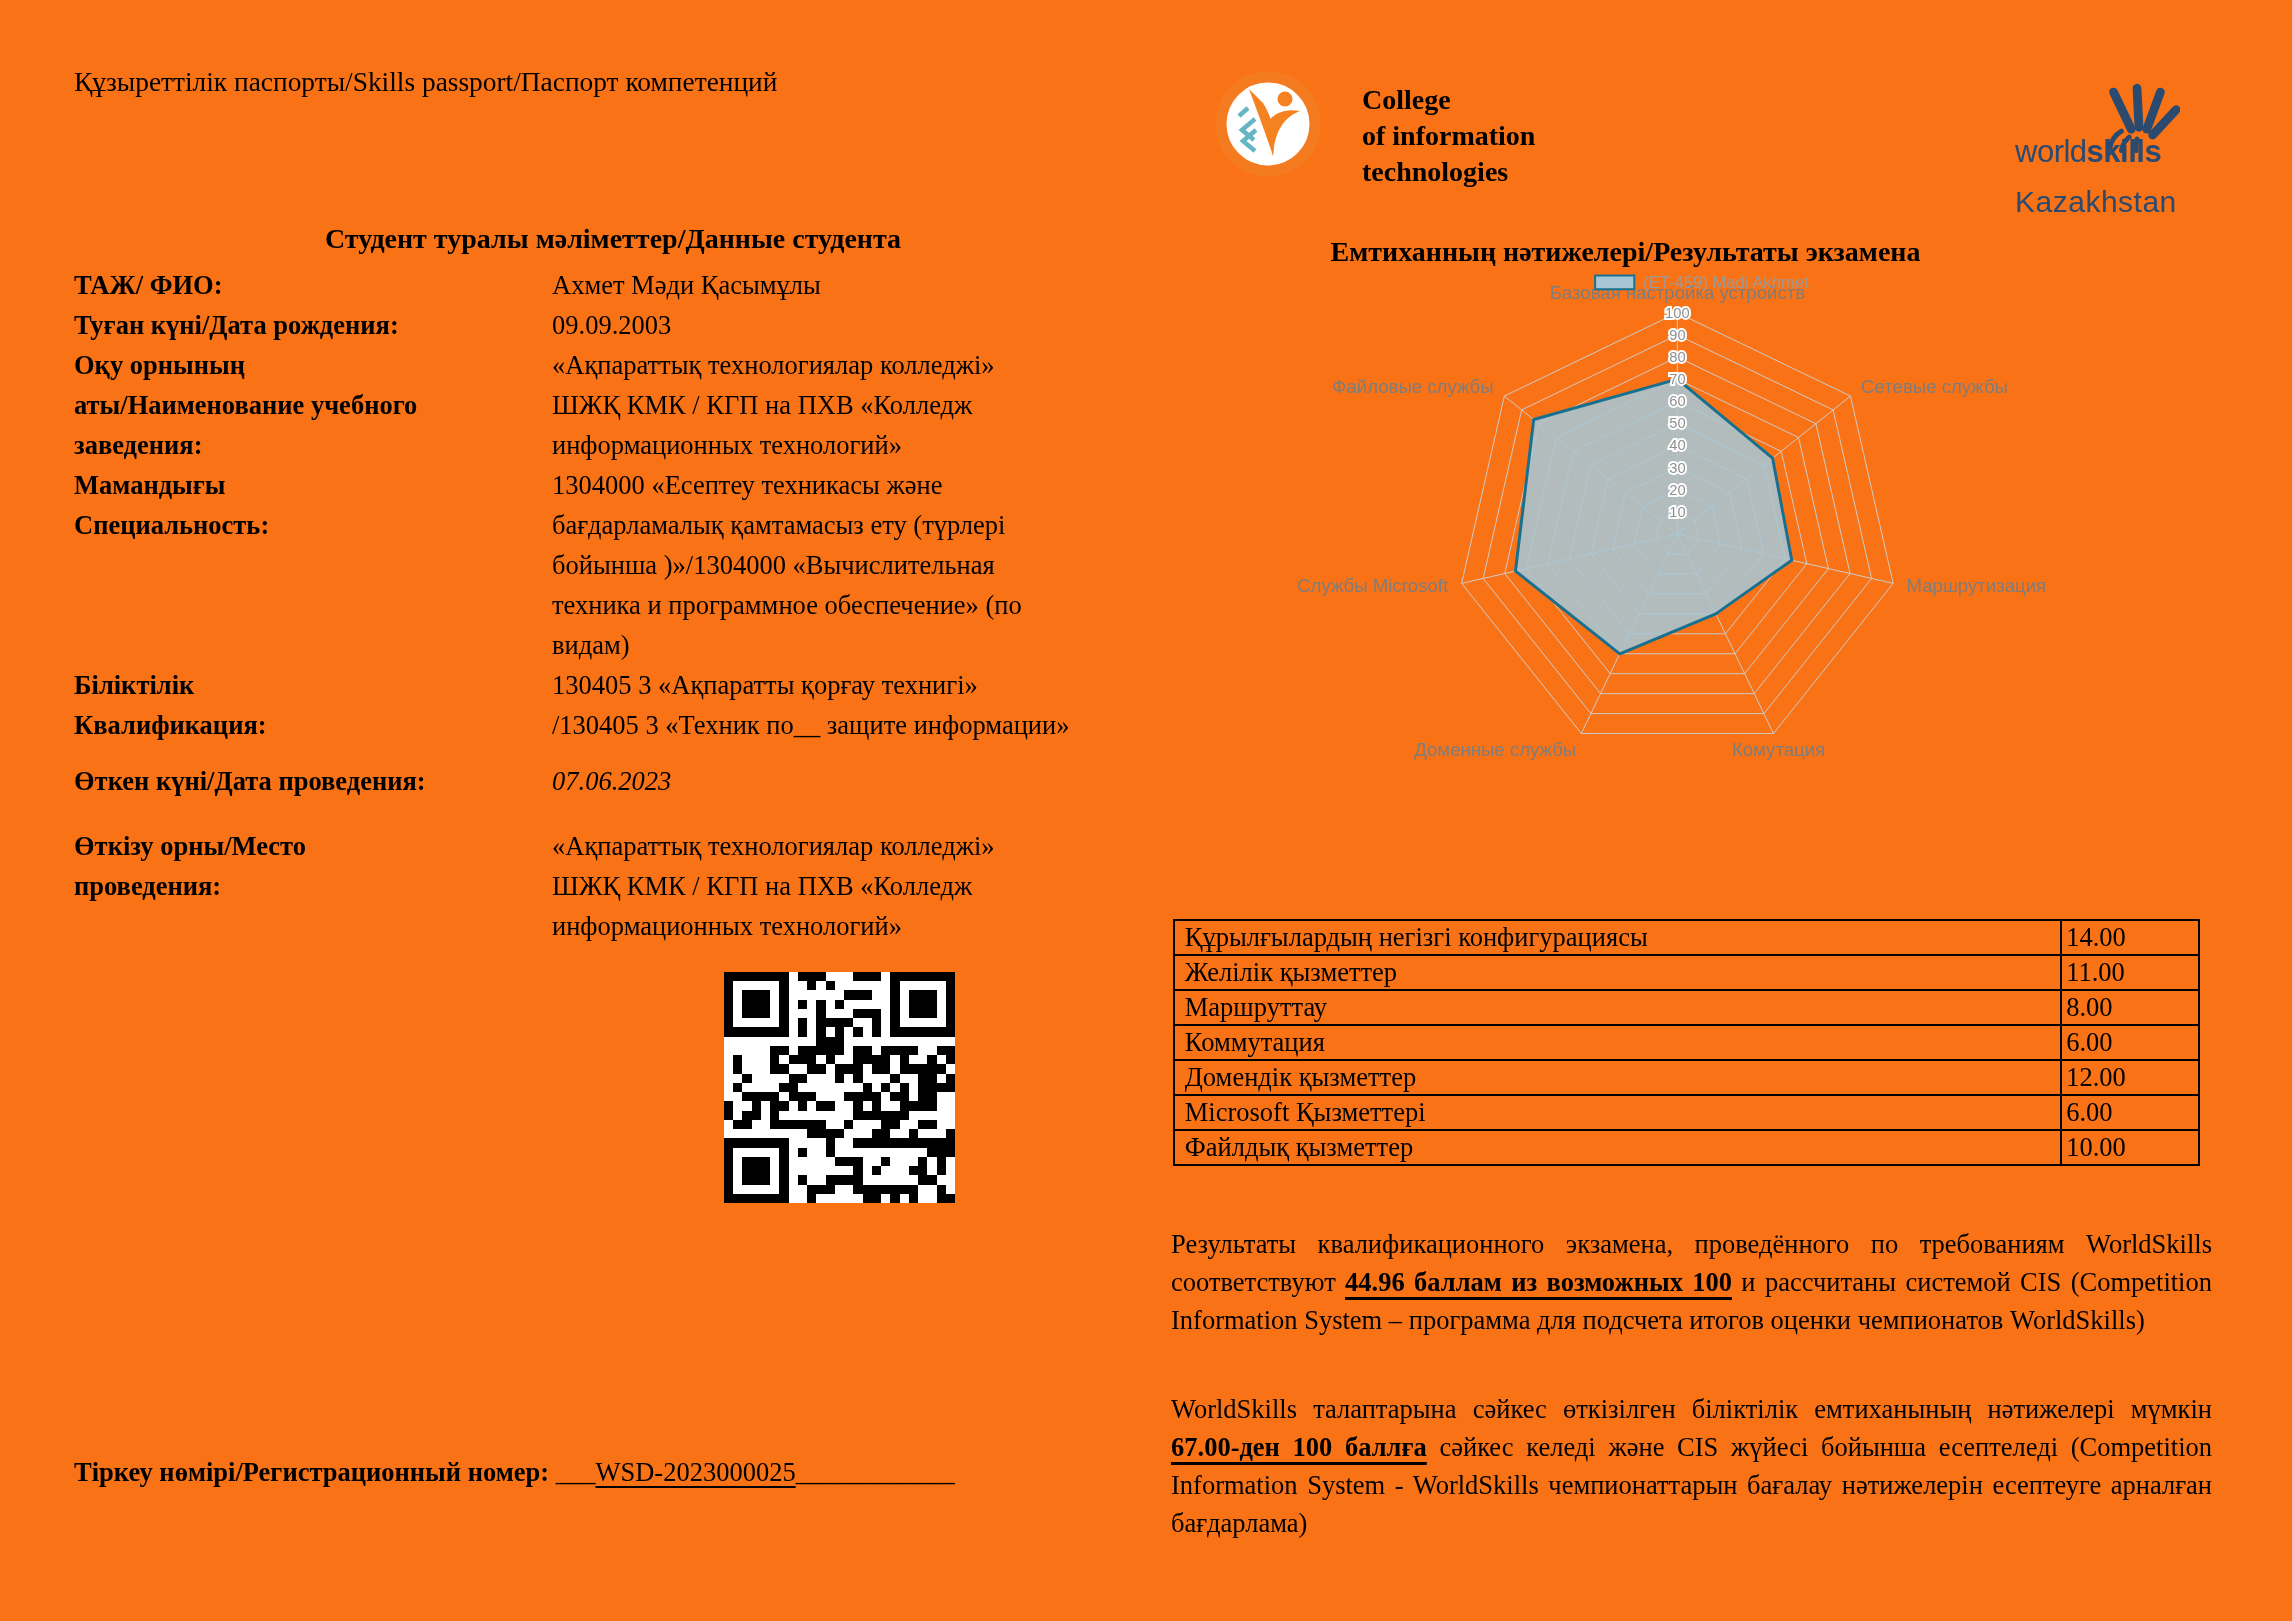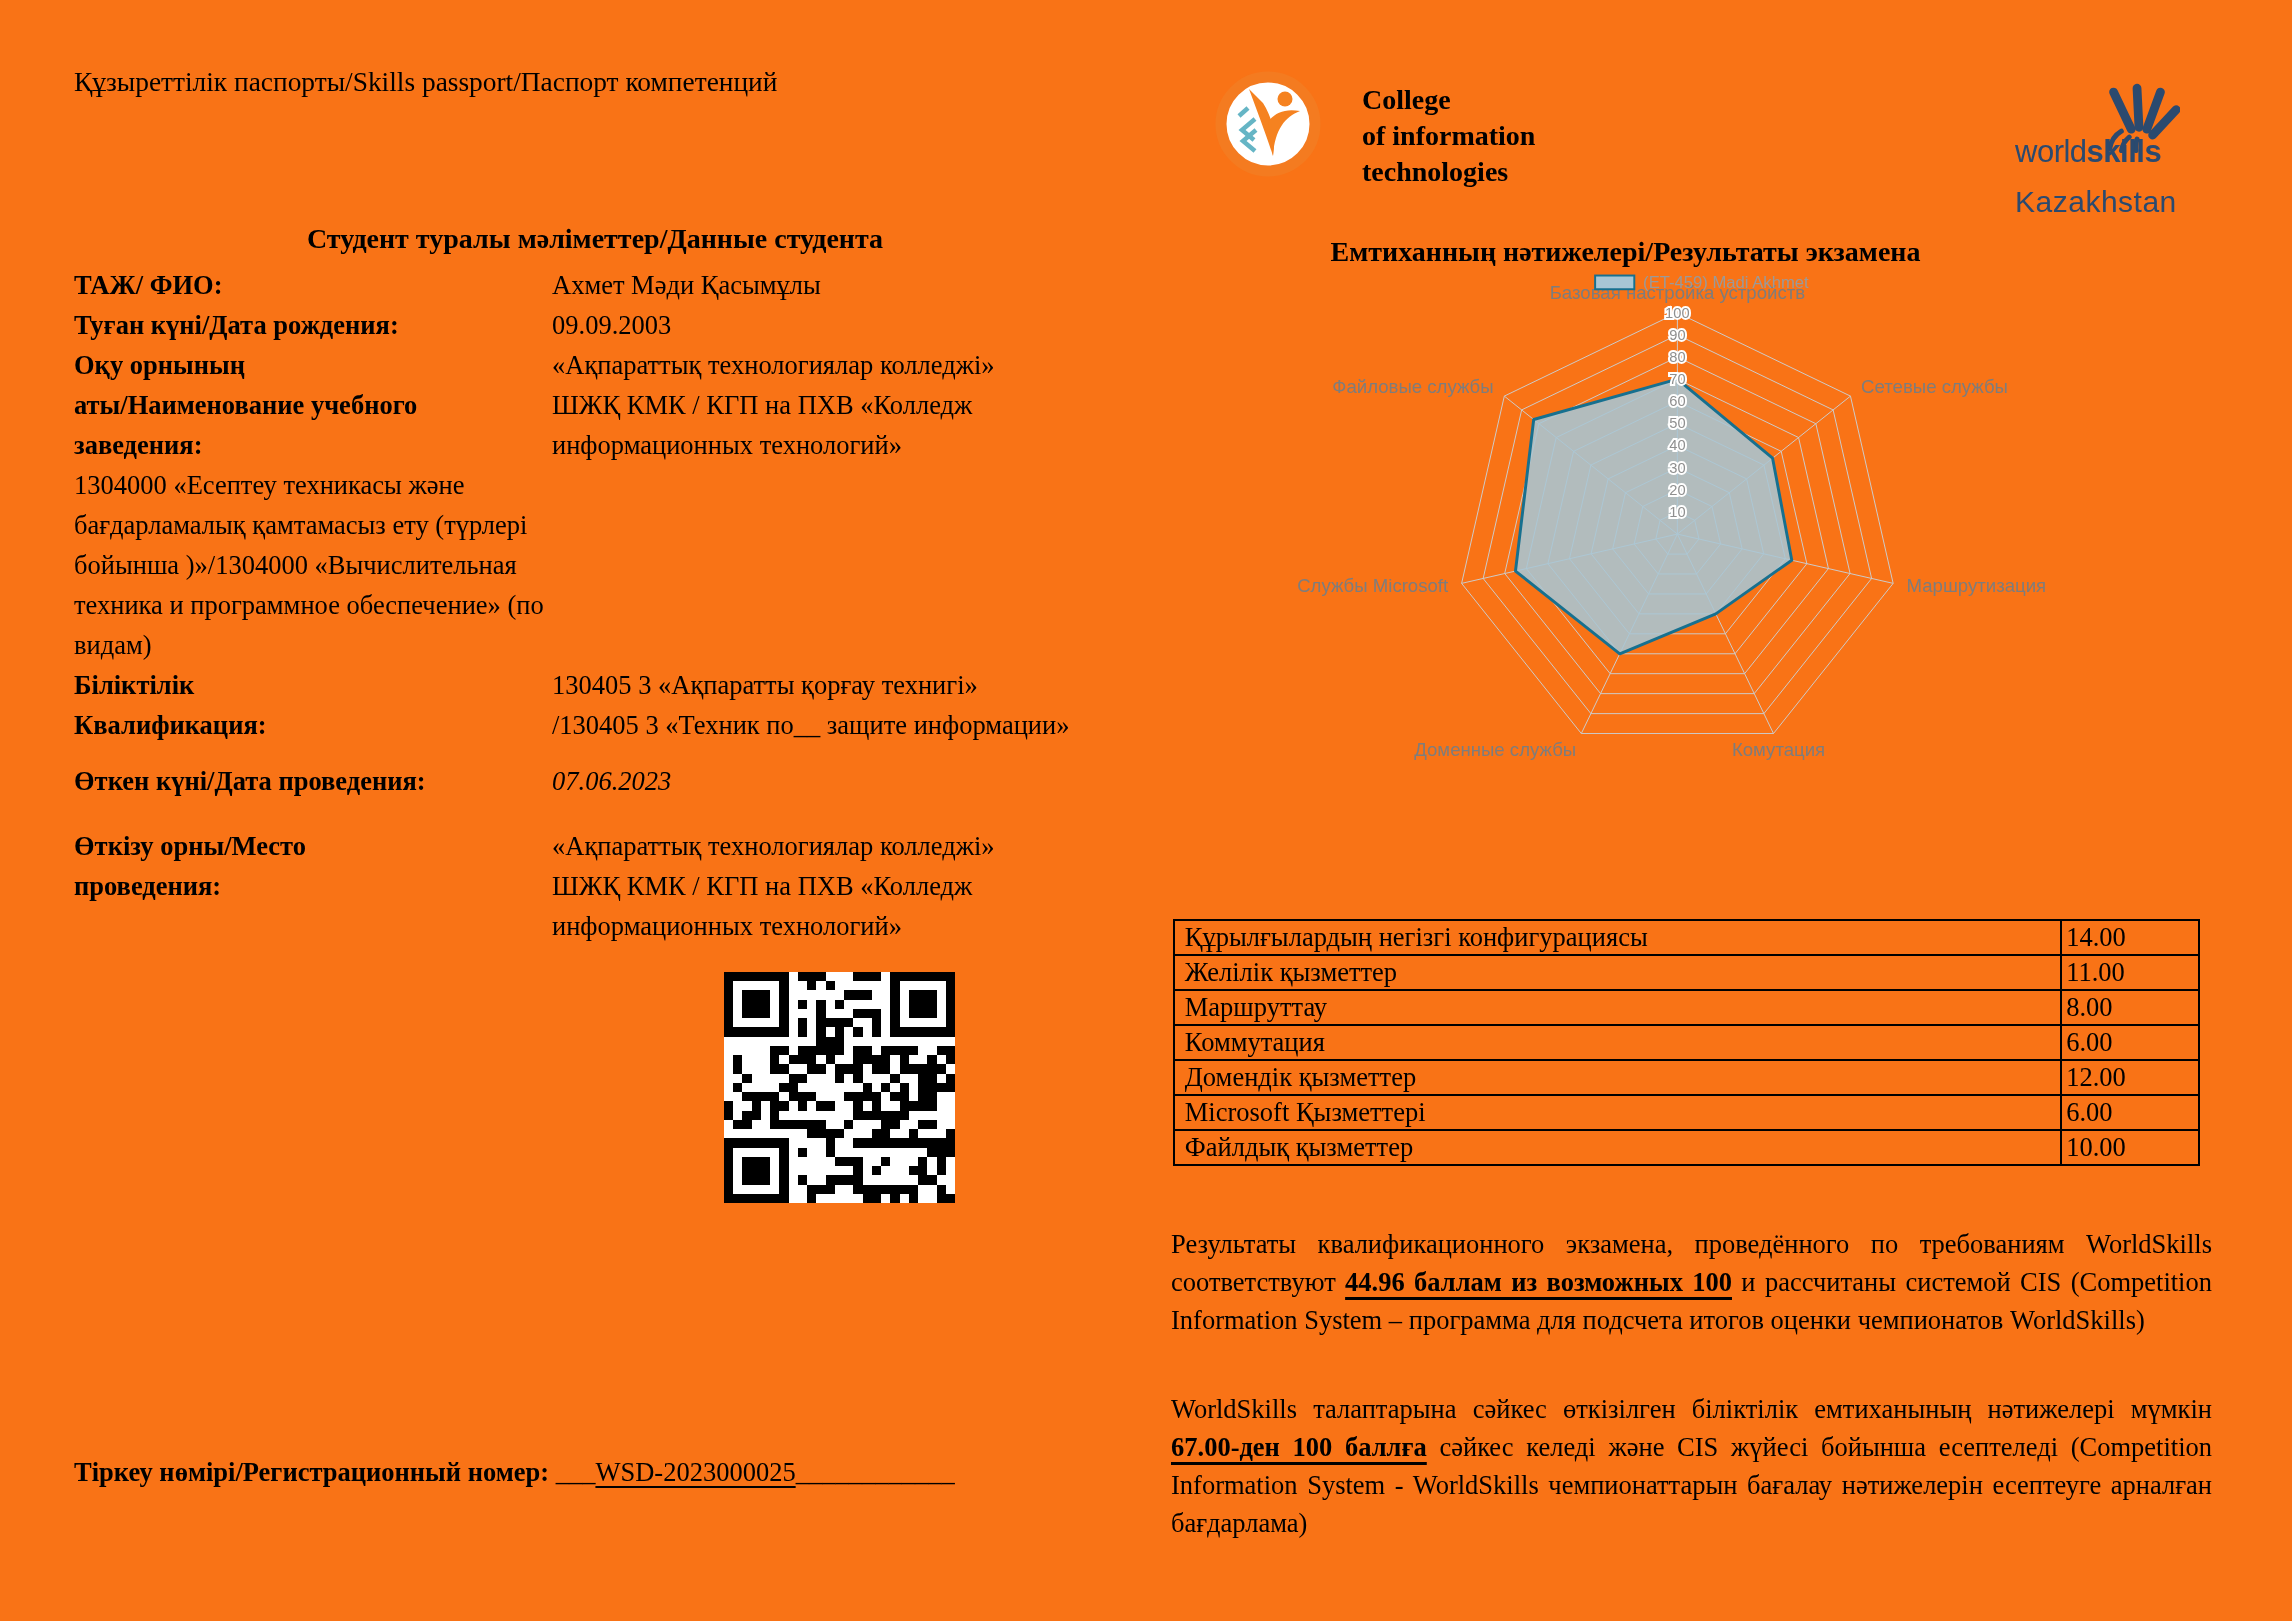--- a/index.html
+++ b/index.html
@@ -9,21 +9,21 @@
   }
   .abs{position:absolute;}
 
   
   .doc-title{left:74px; top:67px; font-size:27.4px;}
   .college-text{left:1362px; top:82px; font-size:28px; font-weight:bold; line-height:36px;}
   .ws-word{left:2015px; top:134px; font-size:31px; font-family:"Liberation Sans",sans-serif; letter-spacing:-0.5px;}
   .ws-region{left:2015px; top:185px; font-size:30px; font-family:"Liberation Sans",sans-serif; letter-spacing:0.5px;}
 
   
-  .student-heading{left:56px; top:223px; width:1078px; text-align:center; font-size:28px; font-weight:bold;}
+  .student-heading{left:74px; top:223px; width:1078px; text-align:center; font-size:28px; font-weight:bold;}
   .info-rows{left:74px; top:265px; width:1068px; font-size:26.5px; line-height:40px;}
   .info-row{display:grid; grid-template-columns:478px 1fr;}
   .info-row .lbl{font-weight:bold; white-space:pre-line;}
   .info-row .val{white-space:pre-line;}
   .info-row.gap-sm{margin-top:15.7px;}
   .info-row.gap-md{margin-top:25.5px;}
   .val.italic{font-style:italic;}
 
   .qr-box{left:724px; top:972px; width:231px; height:231px;}
 
@@ -106,20 +106,22 @@
       </div>
       <div class="info-row">
         <div class="lbl">Оқу орнының
 аты/Наименование учебного
 заведения:</div>
         <div class="val"> «Ақпараттық технологиялар колледжі»
 ШЖҚ КМК / КГП на ПХВ «Колледж
 информационных технологий»</div>
       </div>
       <div class="info-row">
+        <div class="lbl">Мамандығы
+Специальность:</div>
         <div class="val">1304000 «Есептеу техникасы және
 бағдарламалық қамтамасыз ету (түрлері
 бойынша )»/1304000 «Вычислительная
 техника и программное  обеспечение» (по
 видам)</div>
       </div>
       <div class="info-row">
         <div class="lbl">Біліктілік
 Квалификация:</div>
         <div class="val">130405 3 «Ақпаратты қорғау технигі»

